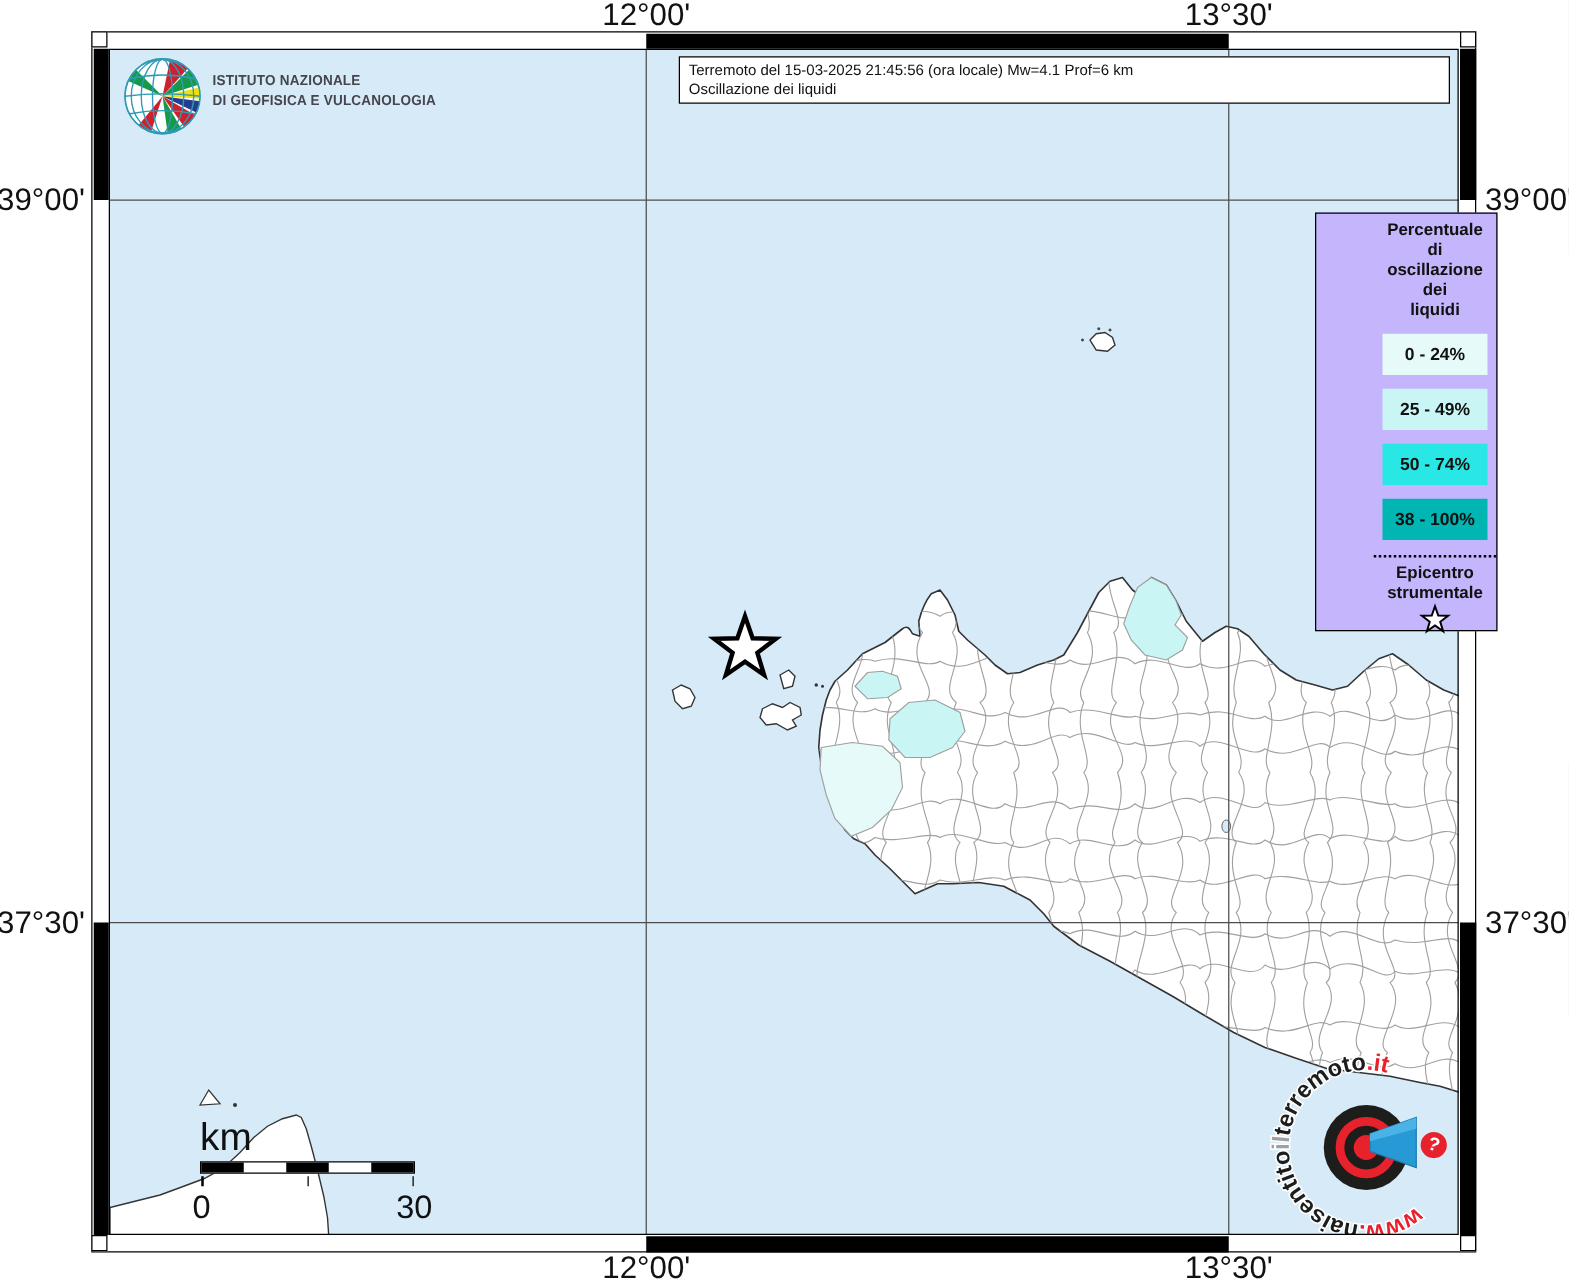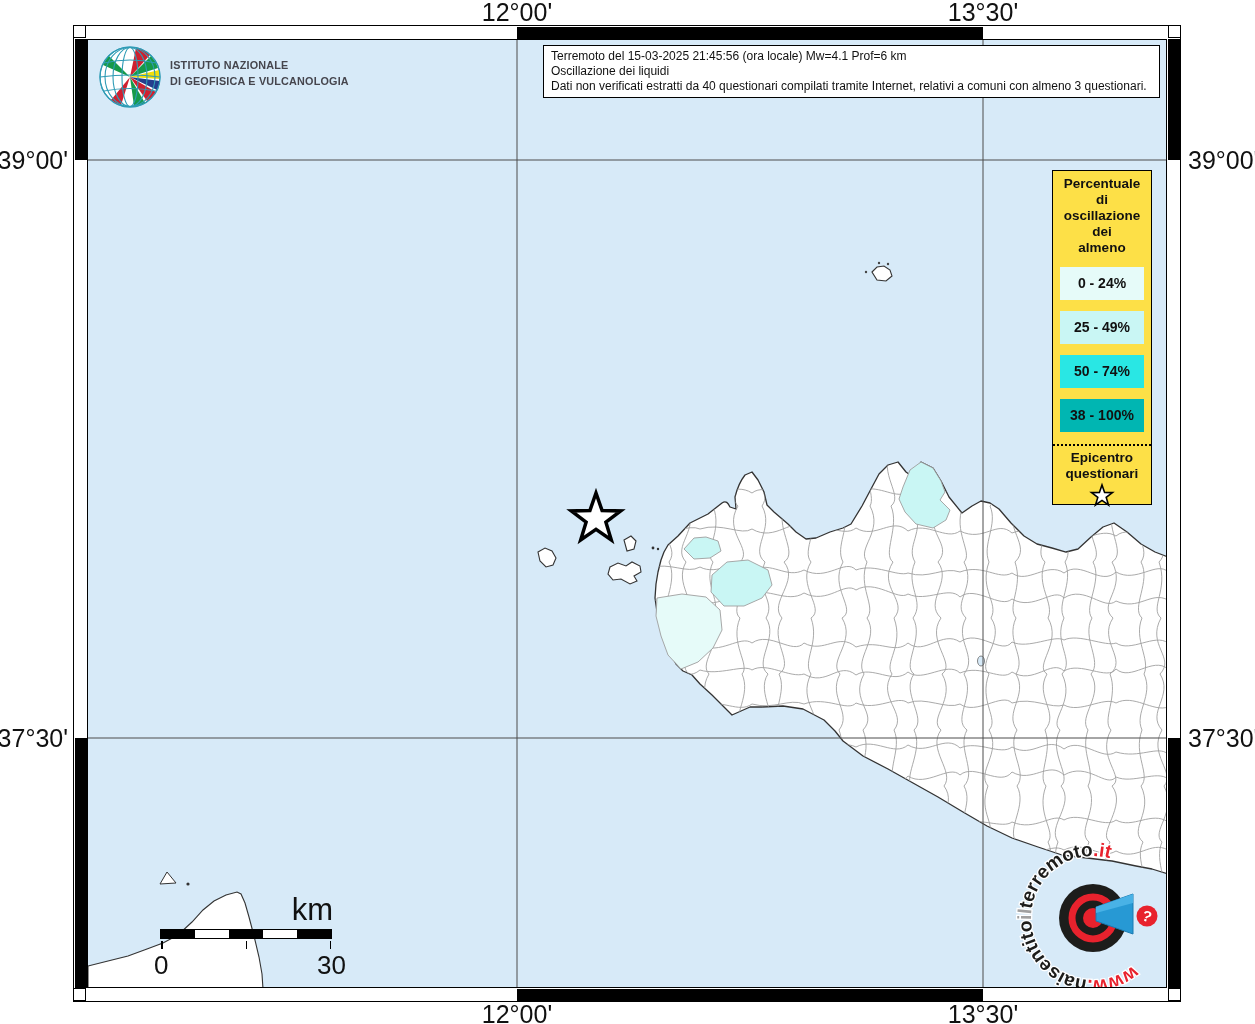--- a/index.html
+++ b/index.html
@@ -21,31 +21,32 @@
   .info-box{
     left:543px;top:45px;width:601px;background:#fff;border:1.5px solid #000;
     padding:3px 7px;font-size:12px;line-height:14.9px;white-space:nowrap;
   }
   
   .ingv{left:98px;top:45px;width:420px;height:64px;}
   .ingv-text{position:absolute;left:72px;top:13px;font-weight:bold;font-size:11.5px;
     line-height:15.5px;color:#45454d;letter-spacing:.2px;transform:scaleX(.94);transform-origin:left;}
   
   .legend{
-    left:1052px;top:170px;width:98px;height:333px;background:#fde047;border:1.5px solid #000;
+    left:1052px;top:170px;width:98px;height:333px;background:#c4b5fd;border:1.5px solid #000;
     text-align:center;
+    padding-left:46px;
   }
   .legend-title{font-weight:bold;font-size:13.5px;line-height:16px;margin-top:5px;}
   .swatch{width:84px;height:33px;line-height:33px;margin:11px auto 4px auto;
     font-weight:bold;font-size:14px;}
   .legend-sep{border-top:2px dotted #000;margin-top:12px;}
   .legend-epi{font-weight:bold;font-size:13.5px;line-height:15.5px;margin-top:4px;}
   
   .scalebar{left:160px;top:892px;width:173px;}
-  .sb-unit{text-align:right;font-size:31px;height:35px;line-height:35px;}
+  .sb-unit{text-align:left;font-size:31px;height:35px;line-height:35px;}
   .sb-bar{position:relative;margin-top:2px;width:170px;height:8px;border:1.5px solid #000;background:#fff;}
   .sb-seg{position:absolute;top:0;height:8px;background:#000;}
   .sb-tick{position:absolute;top:11px;width:1.5px;height:8px;background:#000;}
   .sb-num{position:absolute;top:20px;font-size:26px;}
 </style>
 </head>
 <body>
 
 <svg class="abs" width="1255" height="1024" viewBox="0 0 1255 1024" style="left:0;top:0;">
   <defs>
@@ -200,39 +201,38 @@
   </svg>
   <div class="ingv-text">
     <div>ISTITUTO NAZIONALE</div>
     <div>DI GEOFISICA E VULCANOLOGIA</div>
   </div>
 </div>
 
 <div class="abs info-box">
   <div>Terremoto del 15-03-2025 21:45:56 (ora locale) Mw=4.1 Prof=6 km</div>
   <div>Oscillazione dei liquidi</div>
-  <div>Dati non verificati estratti da 40 questionari compilati tramite Internet, relativi a comuni con almeno 3 questionari.</div>
 </div>
 
 <div class="abs legend">
   <div class="legend-title">
     <div>Percentuale</div>
     <div>di</div>
     <div>oscillazione</div>
     <div>dei</div>
-    <div>almeno</div>
+    <div>liquidi</div>
   </div>
   <div class="swatch" style="background-color: rgb(230, 251, 249);">0 - 24%</div>
   <div class="swatch" style="background-color: rgb(201, 246, 244);">25 - 49%</div>
   <div class="swatch" style="background-color: rgb(41, 231, 228);">50 - 74%</div>
   <div class="swatch" style="background-color: rgb(0, 182, 178);">38 - 100%</div>
   <div class="legend-sep"></div>
   <div class="legend-epi">
     <div>Epicentro</div>
-    <div>questionari</div>
+    <div>strumentale</div>
   </div>
   <svg width="28" height="28" viewBox="-14 -14 28 28" style="margin-top:1px;">
     <path d="M0,-11 L2.6,-3.6 L10.5,-3.4 L4.2,1.4 L6.5,9 L0,4.4 L-6.5,9 L-4.2,1.4 L-10.5,-3.4 L-2.6,-3.6 Z" fill="#ffffff" stroke="#000000" stroke-width="1.6"></path>
   </svg>
 </div>
 
 <div class="abs scalebar">
   <div class="sb-unit">km</div>
   <div class="sb-bar">
     <div class="sb-seg" style="left:0;width:34px;"></div>

